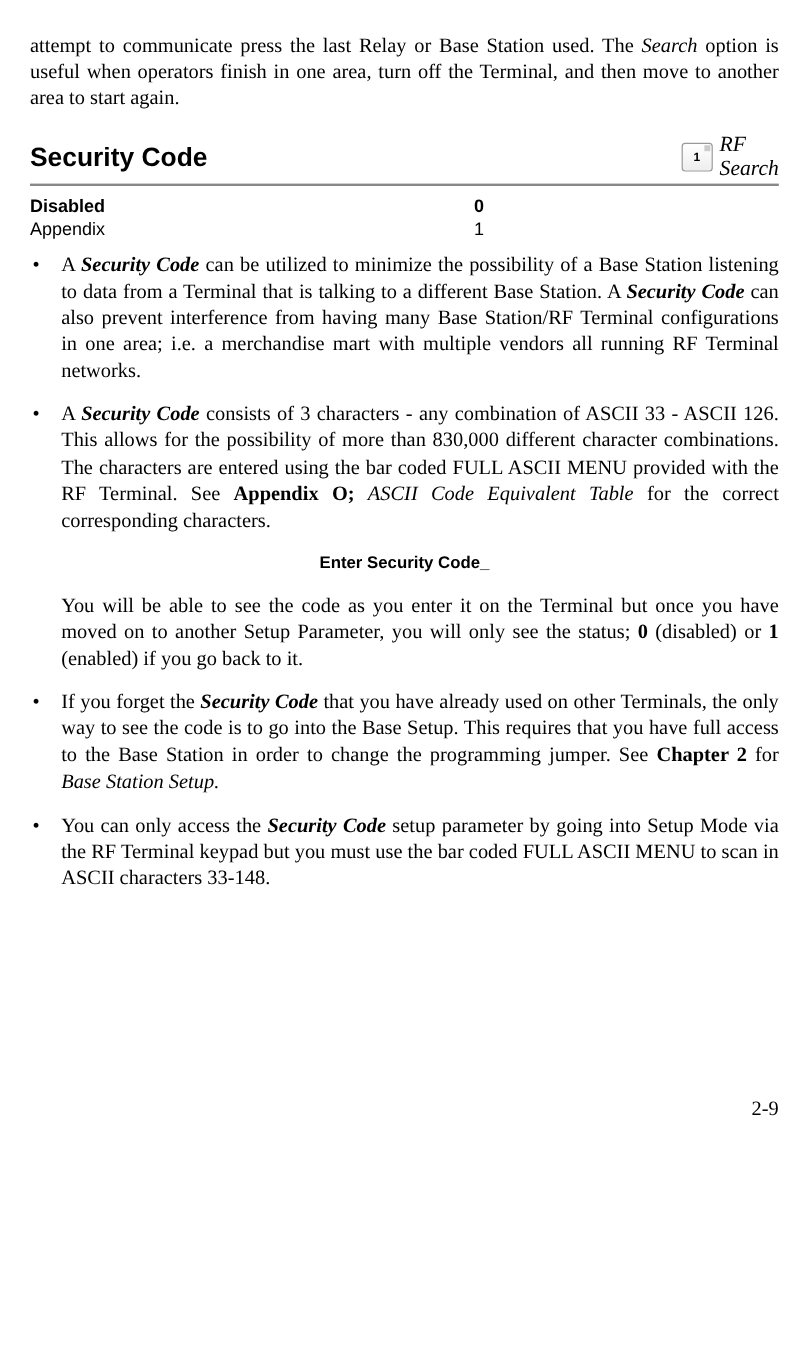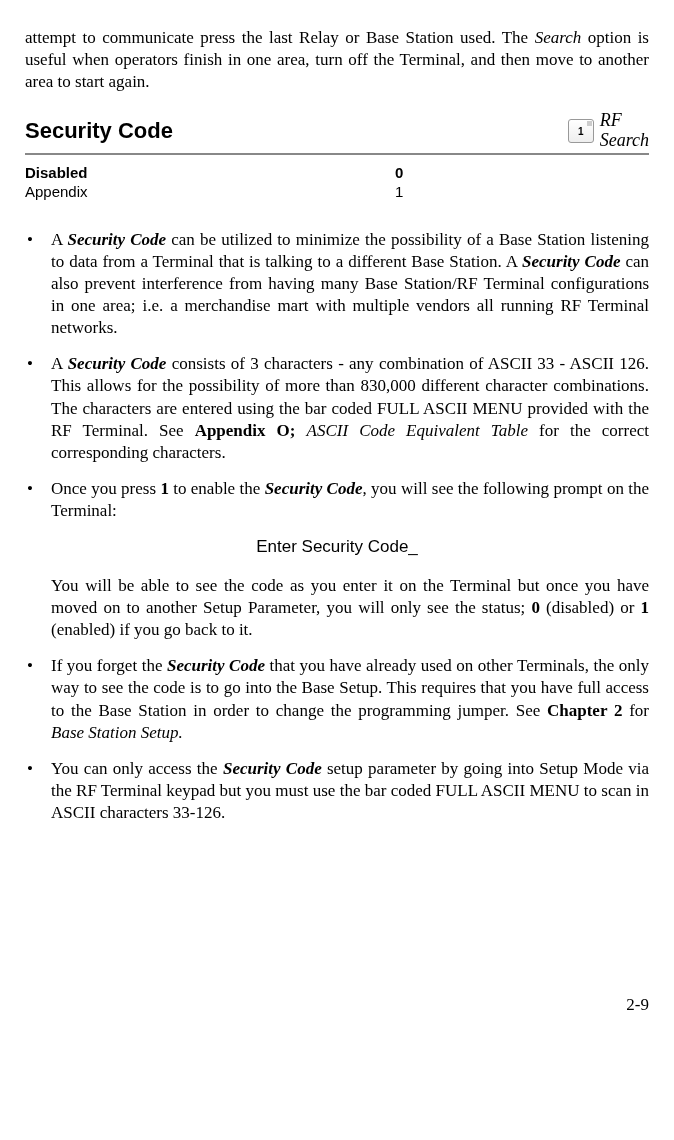--- a/index.html
+++ b/index.html
@@ -59,21 +59,21 @@
       background: #ccc;
     }
     .rf-label {
       font-style: italic;
       font-size: 18px;
       line-height: 1.1;
     }
     .opt-table {
       font-family: Arial, Helvetica, sans-serif;
       font-size: 15px;
-      margin-bottom: 27px;
+      margin-bottom: 8px;
       width: 100%;
     }
     .opt-row {
       display: flex;
     }
     .opt-label {
       width: 370px;
     }
     .opt-val {
       width: 30px;
@@ -96,22 +96,22 @@
     ul.bullets > li::before {
       content: "•";
       position: absolute;
       left: 2px;
       top: 0;
       font-size: 17px;
     }
     .prompt {
       text-align: center;
       font-family: Arial, Helvetica, sans-serif;
-      font-weight: normal;
-      font-size: 17px;
+      font-weight: bold;
+      font-size: 14px;
       margin: 12px 0 12px 0;
     }
     .sub {
       padding-left: 26px;
       text-align: justify;
       margin-bottom: 14px;
     }
     .bi { font-weight: bold; font-style: italic; }
     .i  { font-style: italic; }
     .b  { font-weight: bold; margin-top: 30px; }
@@ -153,34 +153,31 @@
 <ul class="bullets">
 
   <li>
     <span>A </span><span class="bi">Security Code</span><span> can be utilized to minimize the possibility of a Base Station listening to data from a Terminal that is talking to a different Base Station.  A </span><span class="bi">Security Code</span><span> can also prevent interference from having many Base Station/RF Terminal configurations in one area; i.e. a merchandise mart with multiple vendors all running RF Terminal networks.</span>
   </li>
 
   <li>
     <span>A </span><span class="bi">Security Code</span><span> consists of 3 characters - any combination of ASCII 33 - ASCII 126. This allows for the possibility of more than 830,000 different character combinations.  The characters are entered using the bar coded FULL ASCII MENU provided with the RF Terminal. See </span><span class="b">Appendix O;</span><span> </span><span class="i">ASCII Code Equivalent Table</span><span> for the correct corresponding characters.</span>
   </li>
 
-  <li>
-    <span>Once you press </span><span class="b">1</span><span> to enable the </span><span class="bi">Security Code</span><span>, you will see the following prompt on the Terminal:</span>
-  </li>
 </ul>
 
 <div class="prompt">Enter Security Code_</div>
 
 <p class="sub">
   <span>You will be able to see the code as you enter it on the Terminal but once you have moved on to another Setup Parameter, you will only see the status; </span><span class="b">0</span><span> (disabled) or </span><span class="b">1</span><span> (enabled) if you go back to it.</span>
 </p>
 
 <ul class="bullets">
   <li>
     <span>If you forget the </span><span class="bi">Security Code</span><span> that you have already used on other Terminals, the only way to see the code is to go into the Base Setup. This requires that you have full access to the Base Station in order to change the programming jumper.  See </span><span class="b">Chapter 2</span><span> for </span><span class="i">Base Station Setup.</span><span></span>
   </li>
 
   <li>
-    <span>You can only access the </span><span class="bi">Security Code</span><span> setup parameter by going into Setup Mode via the RF Terminal keypad but you must use the bar coded FULL ASCII MENU to scan in ASCII characters 33-126.</span>
+    <span>You can only access the </span><span class="bi">Security Code</span><span> setup parameter by going into Setup Mode via the RF Terminal keypad but you must use the bar coded FULL ASCII MENU to scan in ASCII characters 33-148.</span>
   </li>
 </ul>
 
 <div class="page-num">2-9</div>
 
 </body></html>

